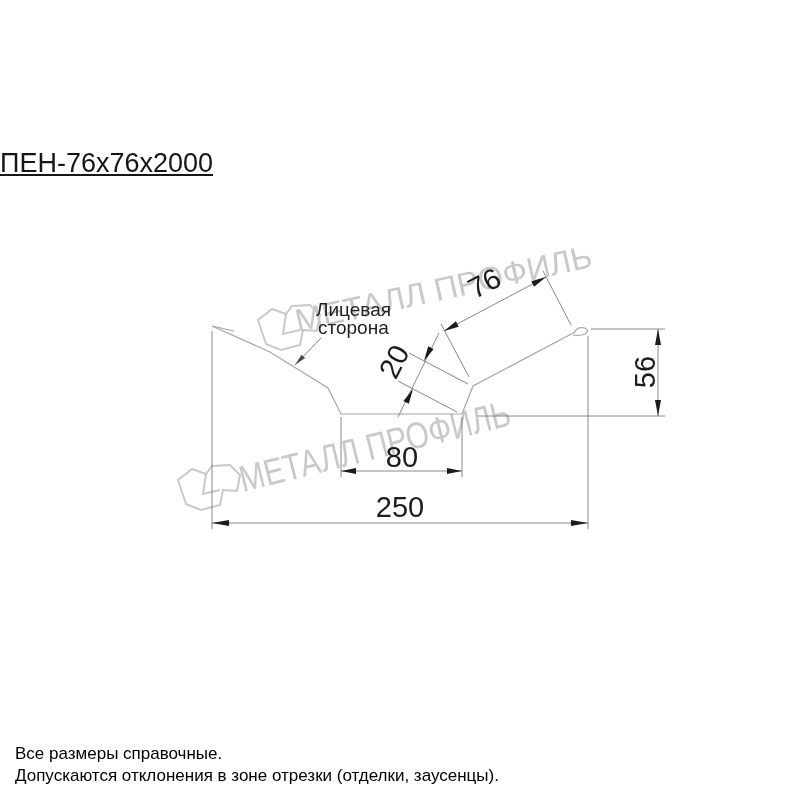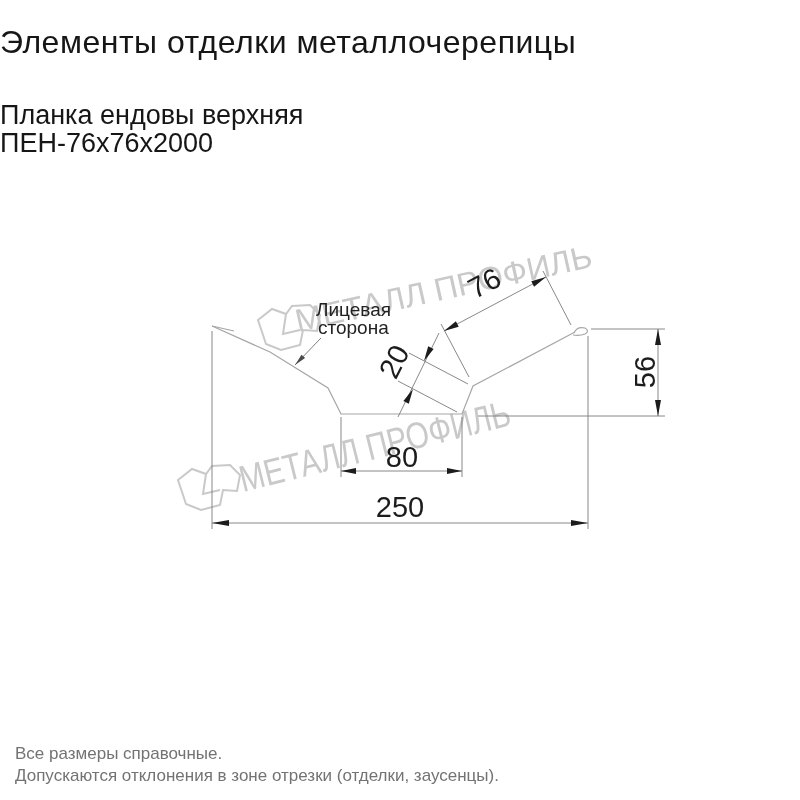--- a/index.html
+++ b/index.html
@@ -1,34 +1,32 @@
 <!DOCTYPE html>
 <html><head>
 <meta charset="utf-8">
 <style>
   html,body{margin:0;padding:0;background:#ffffff;}
   .page{position:relative;width:800px;height:800px;background:#ffffff;overflow:hidden;
         font-family:"Liberation Sans", sans-serif;color:#1c1c1c;}
   .main-title{position:absolute;left:0;top:24px;width:800px;font-size:32px;letter-spacing:.5px;color:#161616;}
   .sub-title{position:absolute;left:0;top:100px;width:800px;font-size:27px;color:#161616;}
-  .model-title{position:absolute;left:0;top:128px;width:720px;font-size:27px;color:#161616;}
+  .model-title{position:absolute;left:0;top:148px;width:720px;font-size:27px;color:#161616;text-decoration:underline;}
   .drawing{position:absolute;left:0;top:0;width:800px;height:800px;}
   svg text{font-family:"Liberation Sans", sans-serif;}
   .dim-label{font-size:29px;fill:#1c1c1c;}
   .face-label{font-size:19px;fill:#222222;}
   .wm-text{fill:#c9c9c9;}
-  .footer{position:absolute;left:15px;top:743px;font-size:17px;line-height:22px;color:#737373;}
+  .footer{position:absolute;left:15px;top:743px;font-size:17px;line-height:22px;color:#000000;}
 </style>
 </head>
 <body>
 
 <div class="page">
 
-  <div class="main-title">Элементы отделки металлочерепицы</div>
-  <div class="sub-title">Планка ендовы верхняя</div>
   <div class="model-title">ПЕН-76х76х2000</div>
 
   <svg class="drawing" viewBox="0 0 800 800" xmlns="http://www.w3.org/2000/svg">
 
     <g>
       <path id="wm-logo" d="M 262,332 L 258,320 L 272,309 L 286,314 L 292,306 L 310,305 L 320,315 L 317,331 L 303,330 L 300,345 L 281,350 L 266,344 Z
                M 286,314 L 283,334 L 300,330" fill="none" stroke="#c9c9c9" stroke-width="2"></path>
       <g transform="translate(298,332) rotate(-12.5)">
         <text class="wm-text" x="0" y="0" font-size="32" textLength="303" lengthAdjust="spacingAndGlyphs">МЕТАЛЛ ПРОФИЛЬ</text>
       </g>

